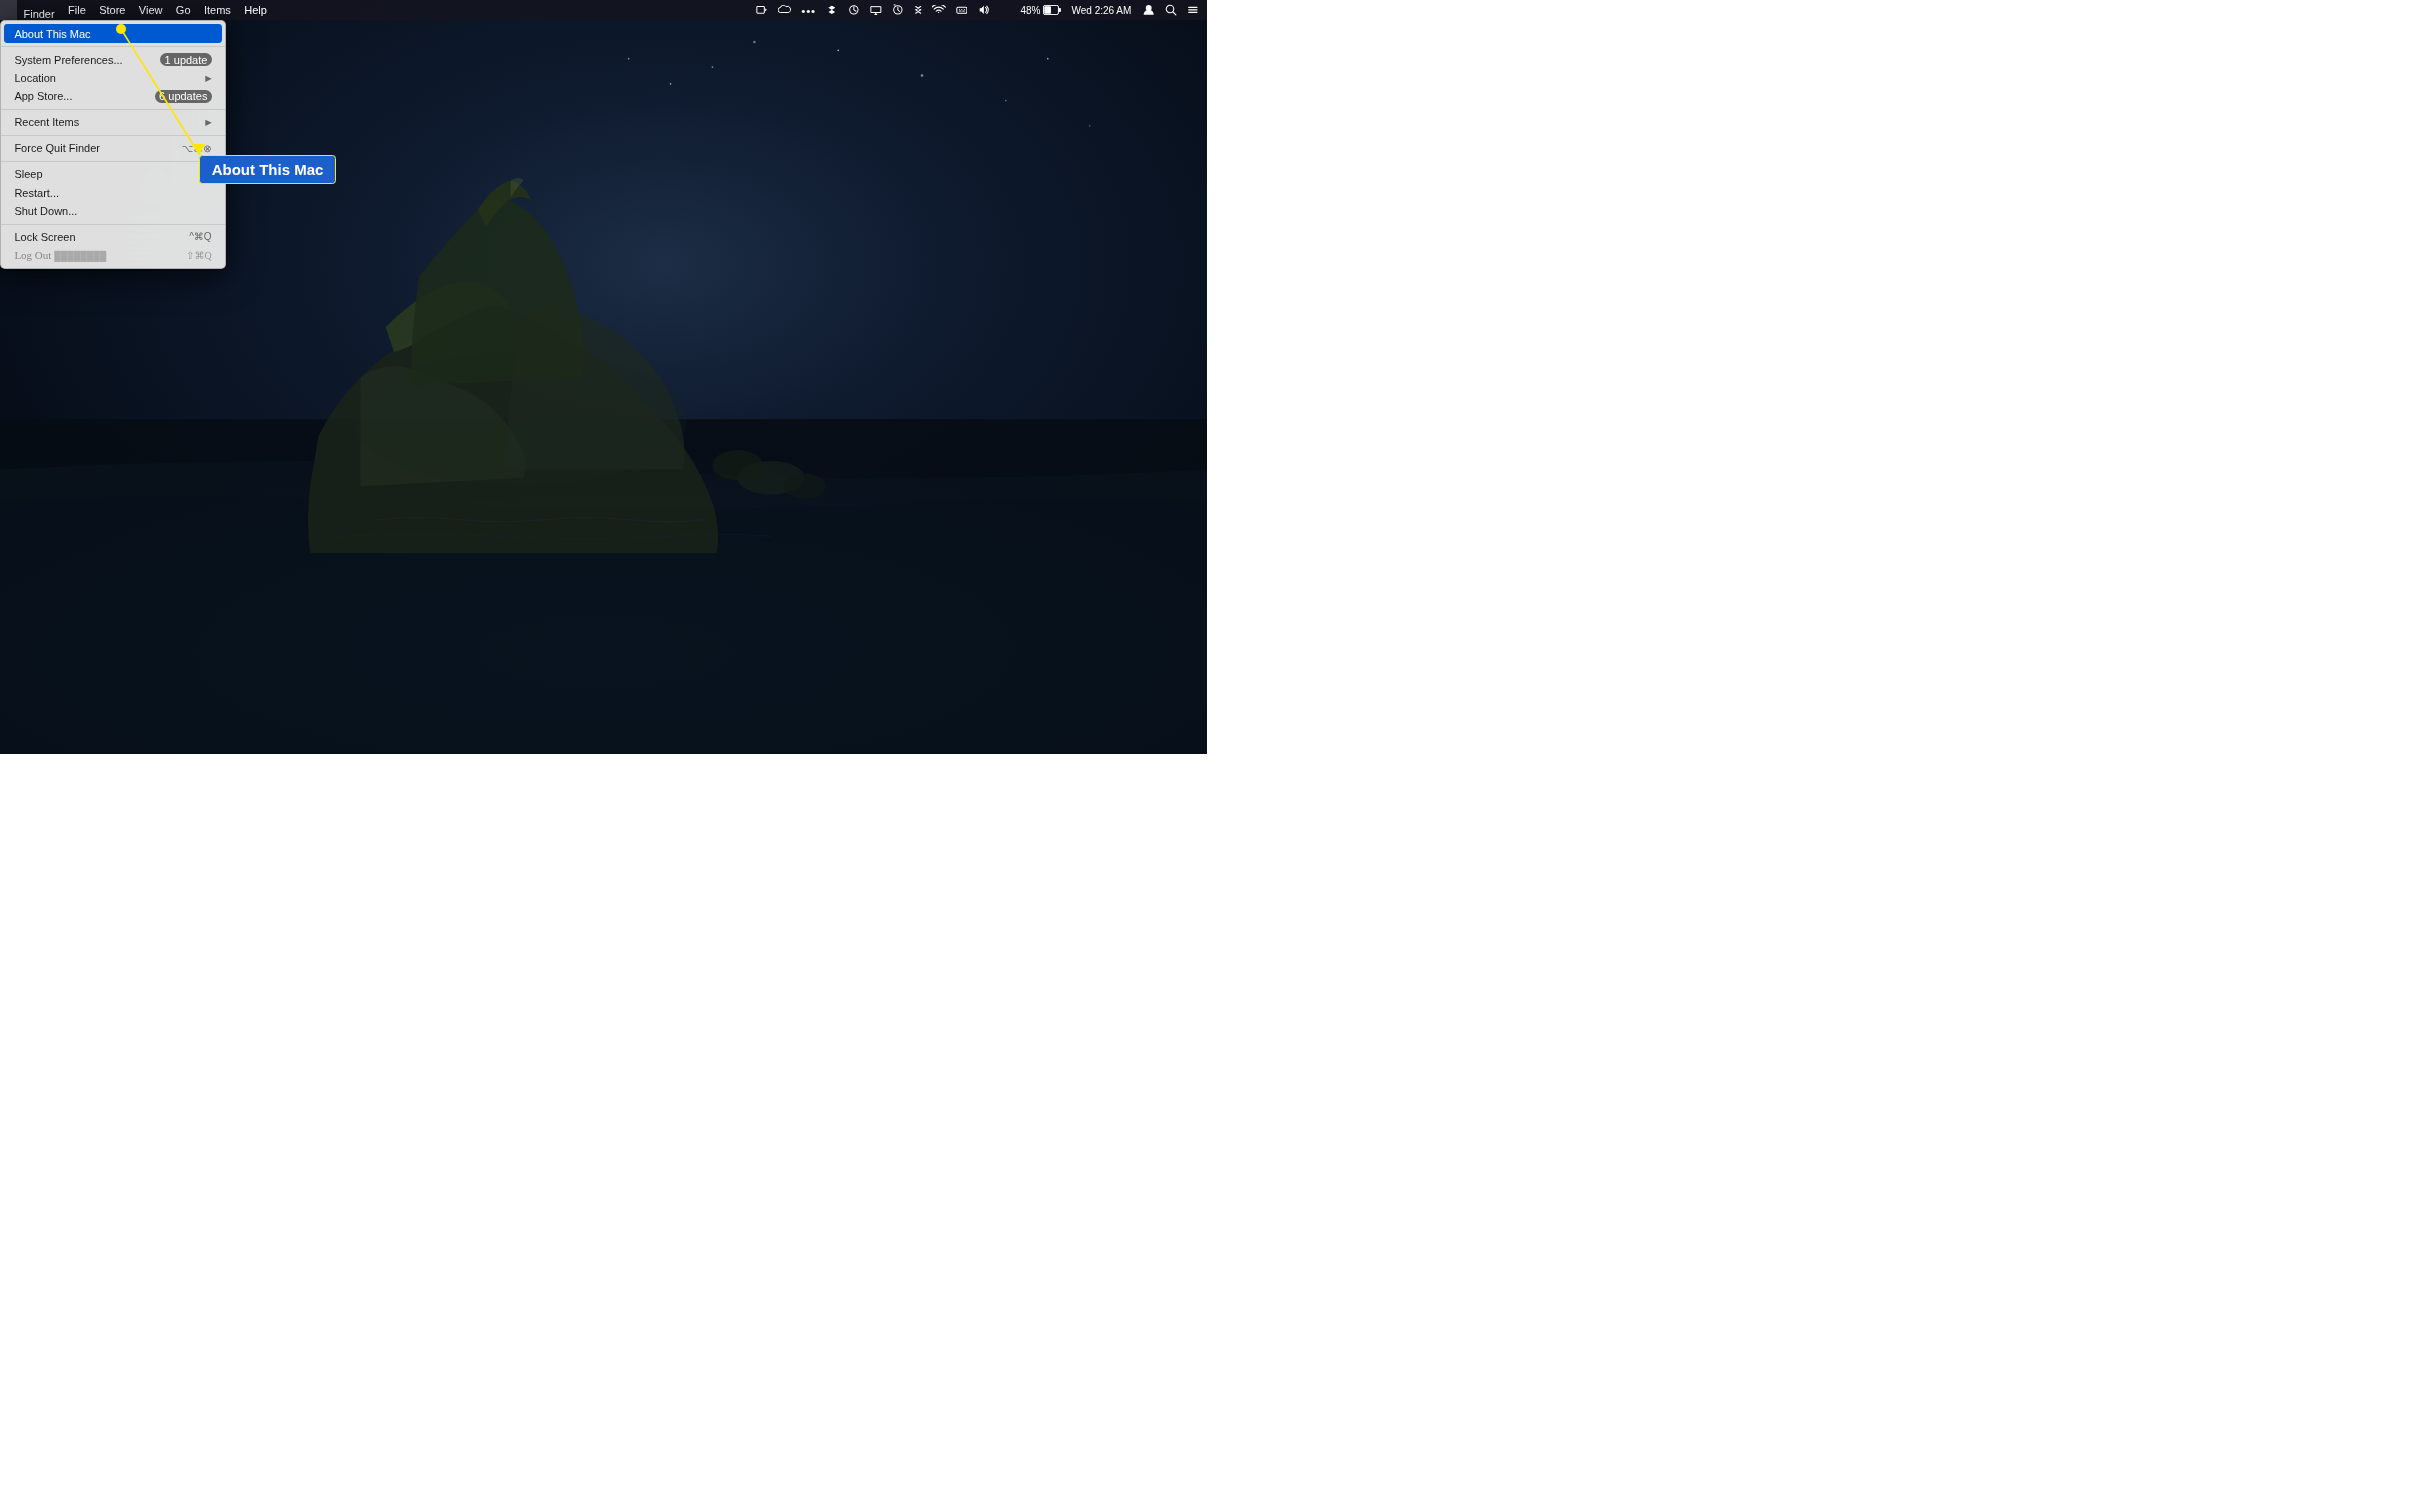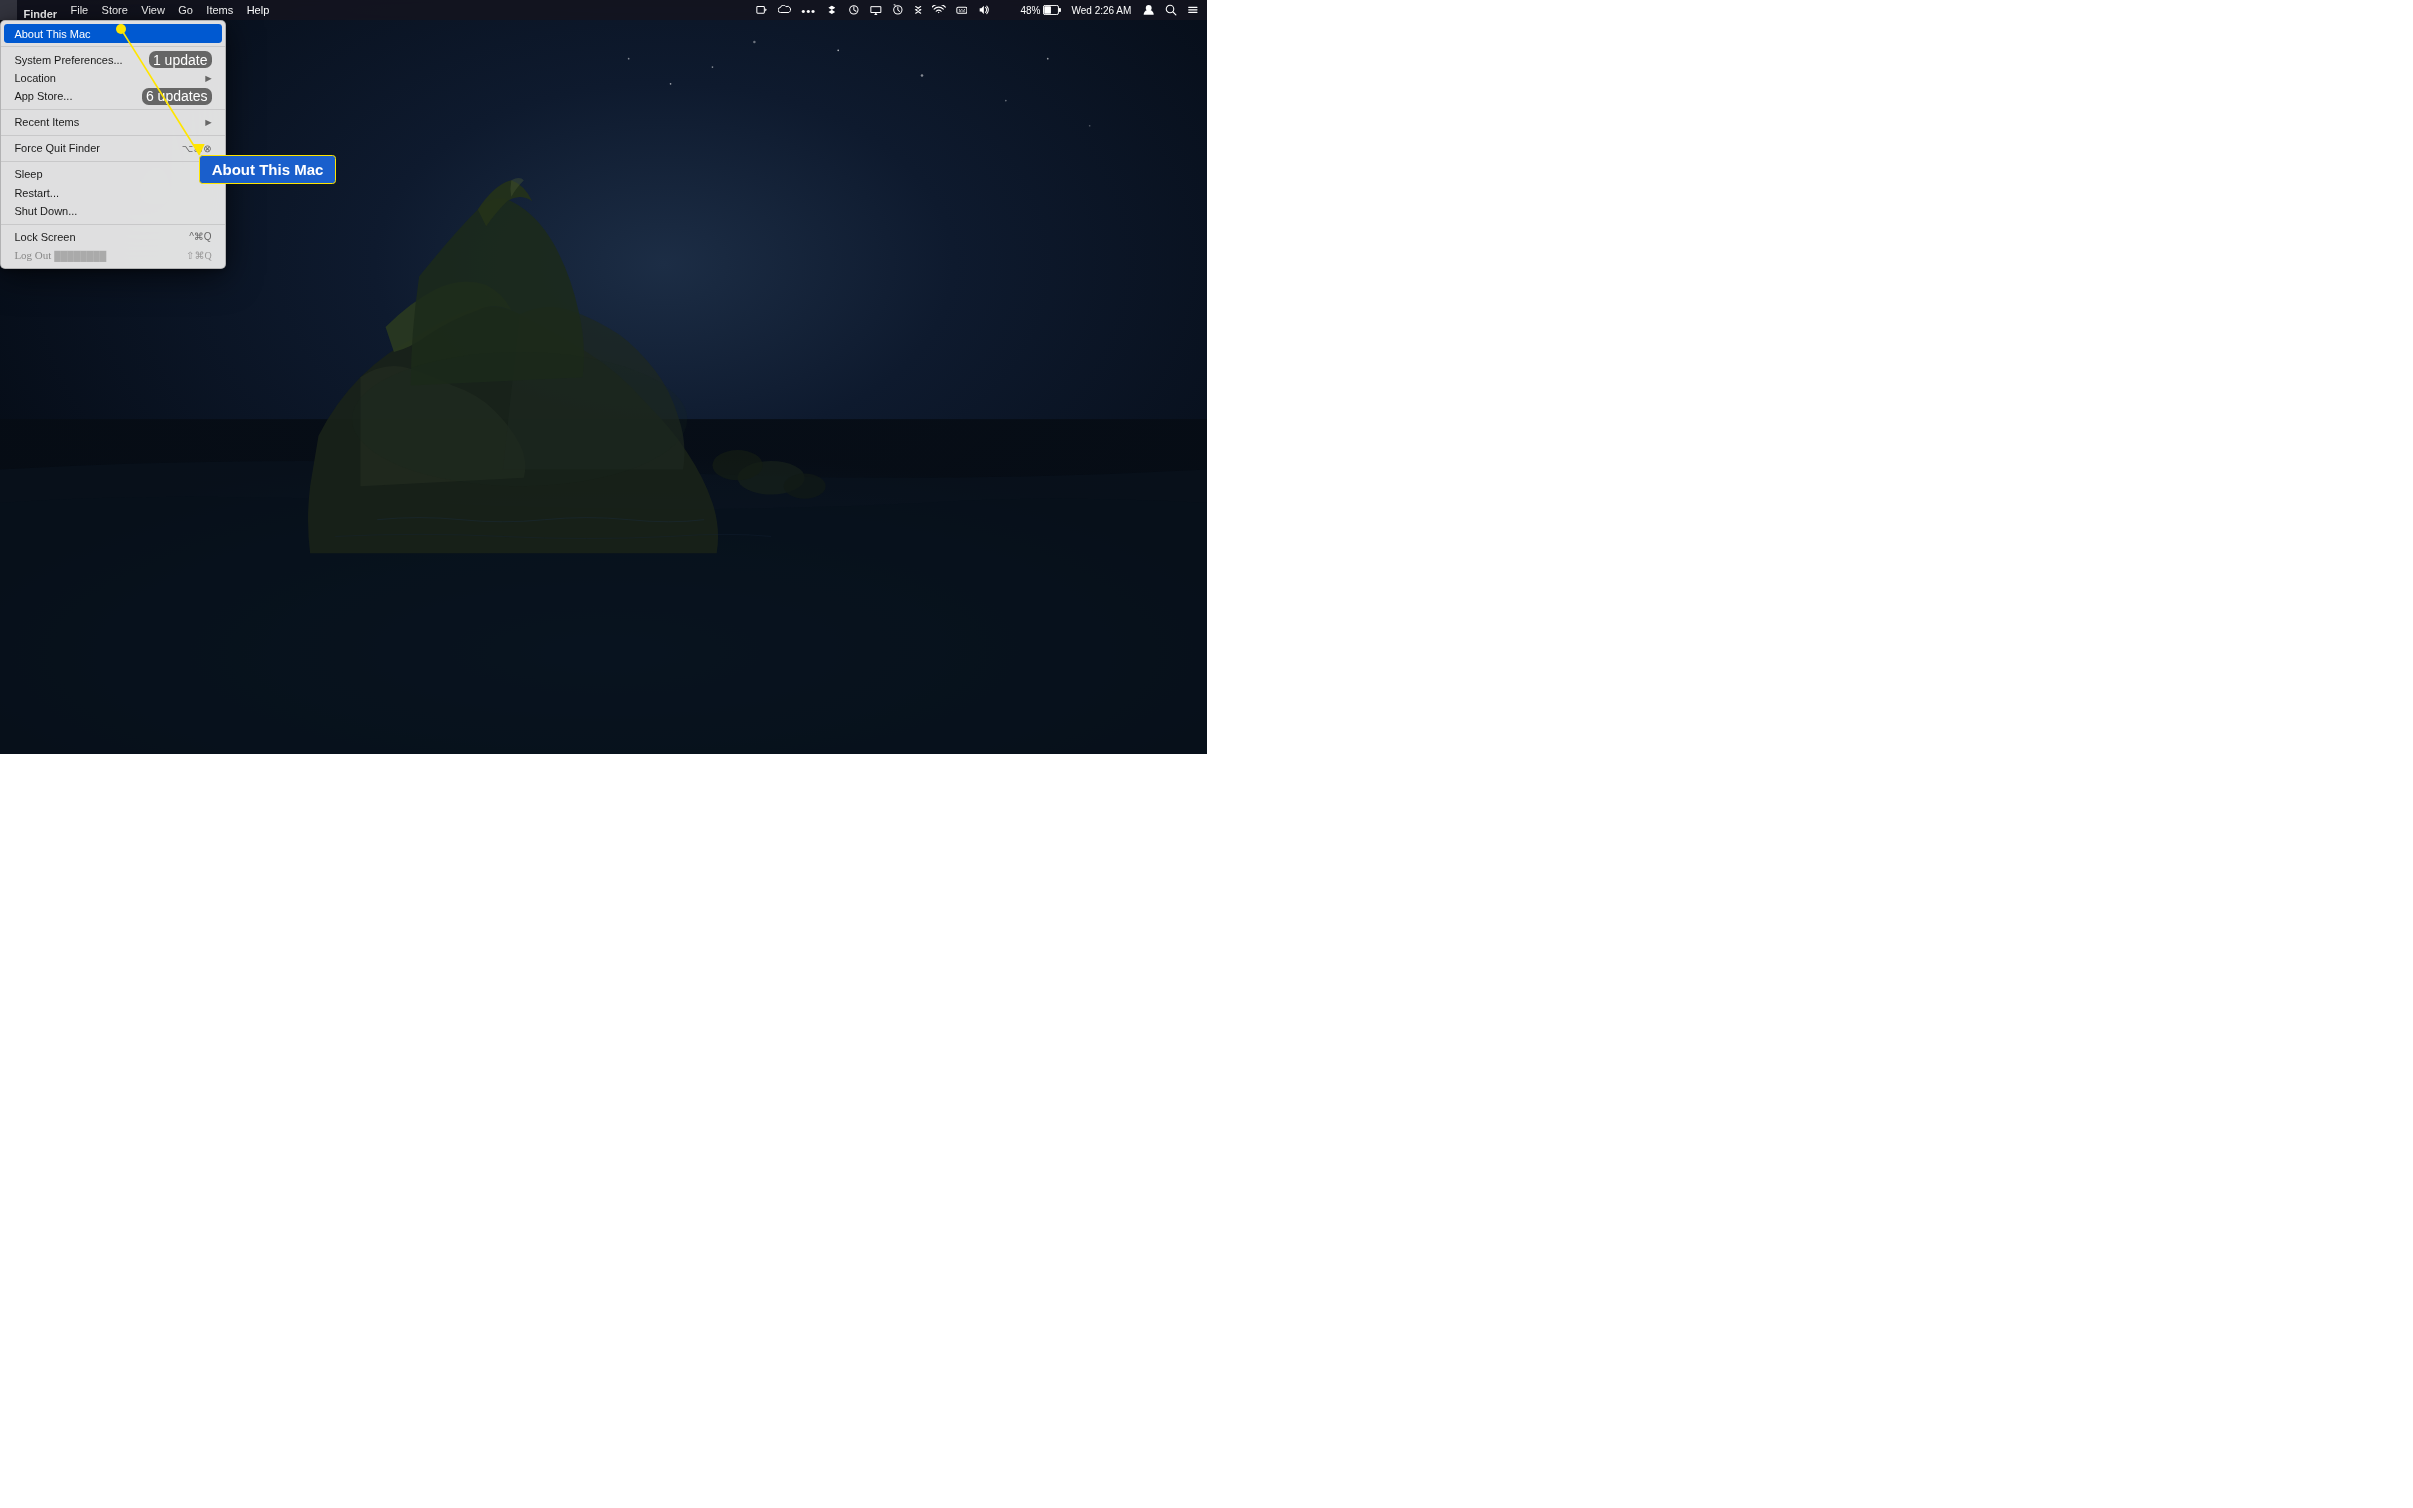--- a/index.html
+++ b/index.html
@@ -56,21 +56,21 @@
     .menubar-item:hover {
       background: rgba(255,255,255,0.15);
     }
 
     .menubar-item.apple-logo {
       font-size: 12.6px;
       padding: 0 8.4px;
     }
 
     .menubar-item.finder-bold {
-      font-weight: 700;
+      font-weight: 400;
       margin-top: 8px;
     }
 
     .menubar-right {
       margin-left: auto;
       display: flex;
       align-items: center;
       gap: 3.4px;
       padding-right: 5px;
     }
@@ -126,21 +126,21 @@
     }
 
     .menu-item .shortcut {
       color: #666;
       font-size: 10px;
     }
 
     .menu-item .badge {
       background: #666;
       color: white;
-      font-size: 14px;
+      font-size: 11px;
       padding: 0.8px 4.2px;
       border-radius: 6.7px;
       font-weight: 500;
     }
 
     .menu-item .submenu-arrow {
       font-size: 8.4px;
       color: #666;
     }
 

